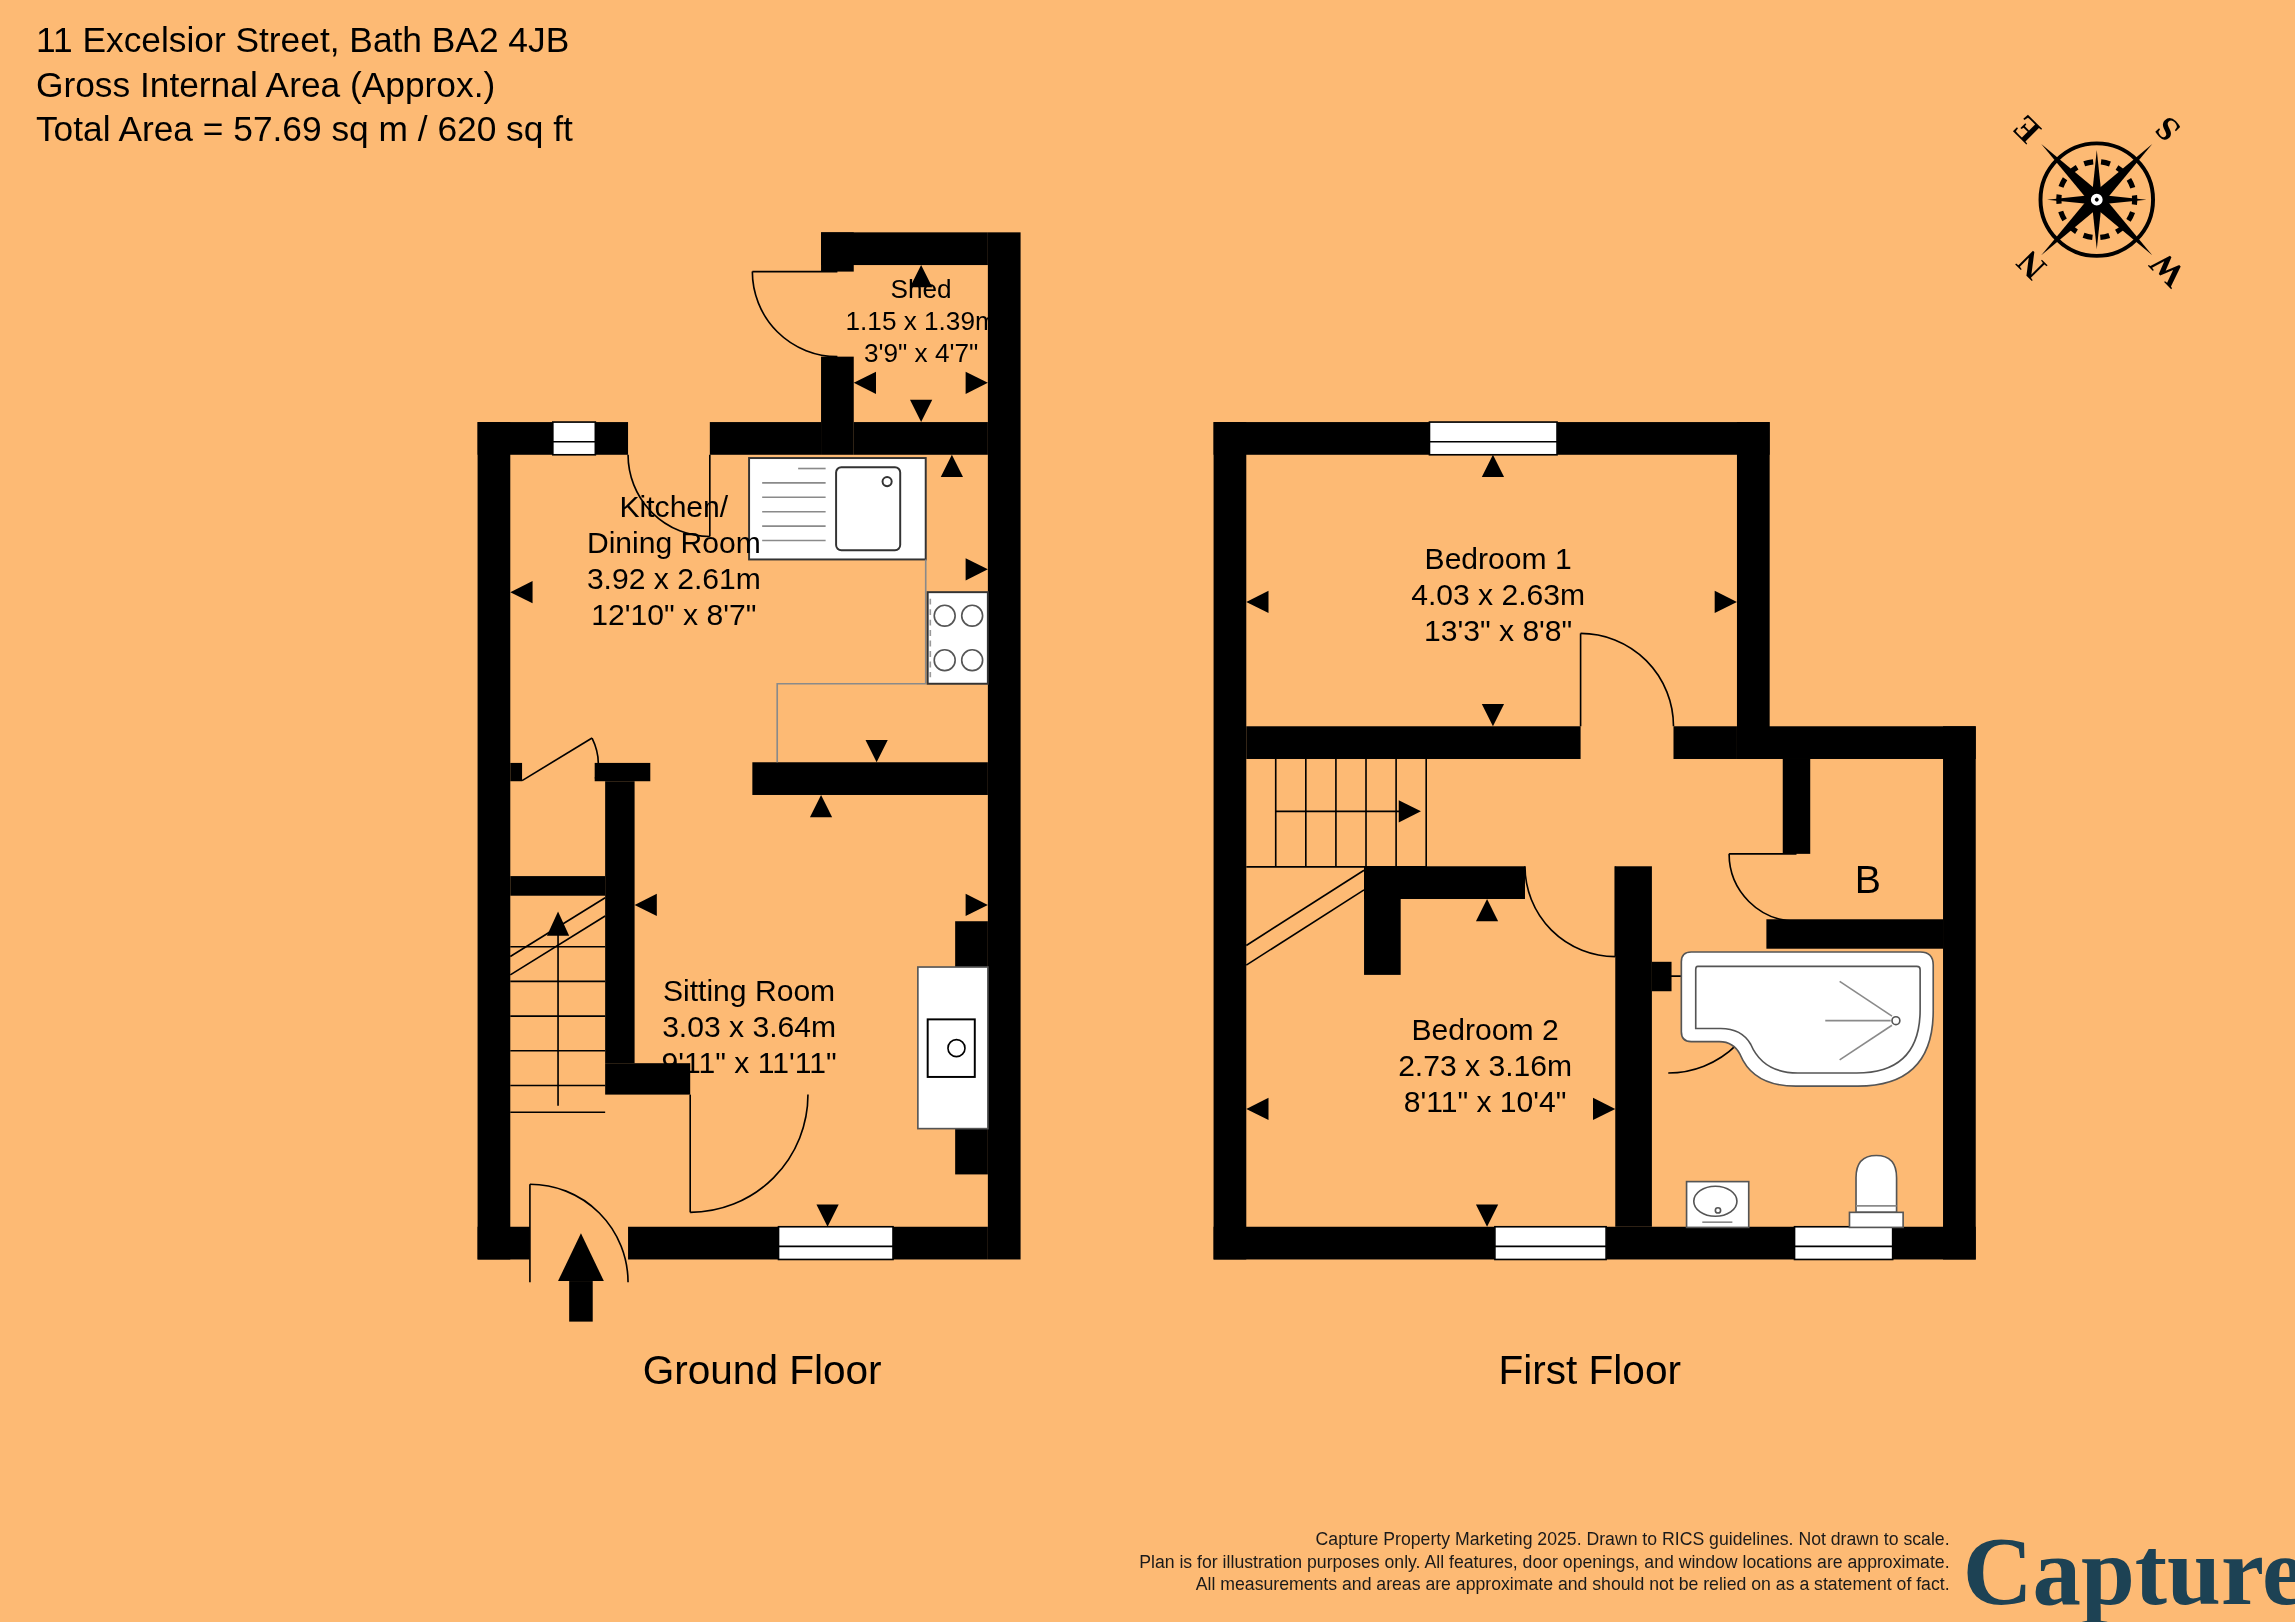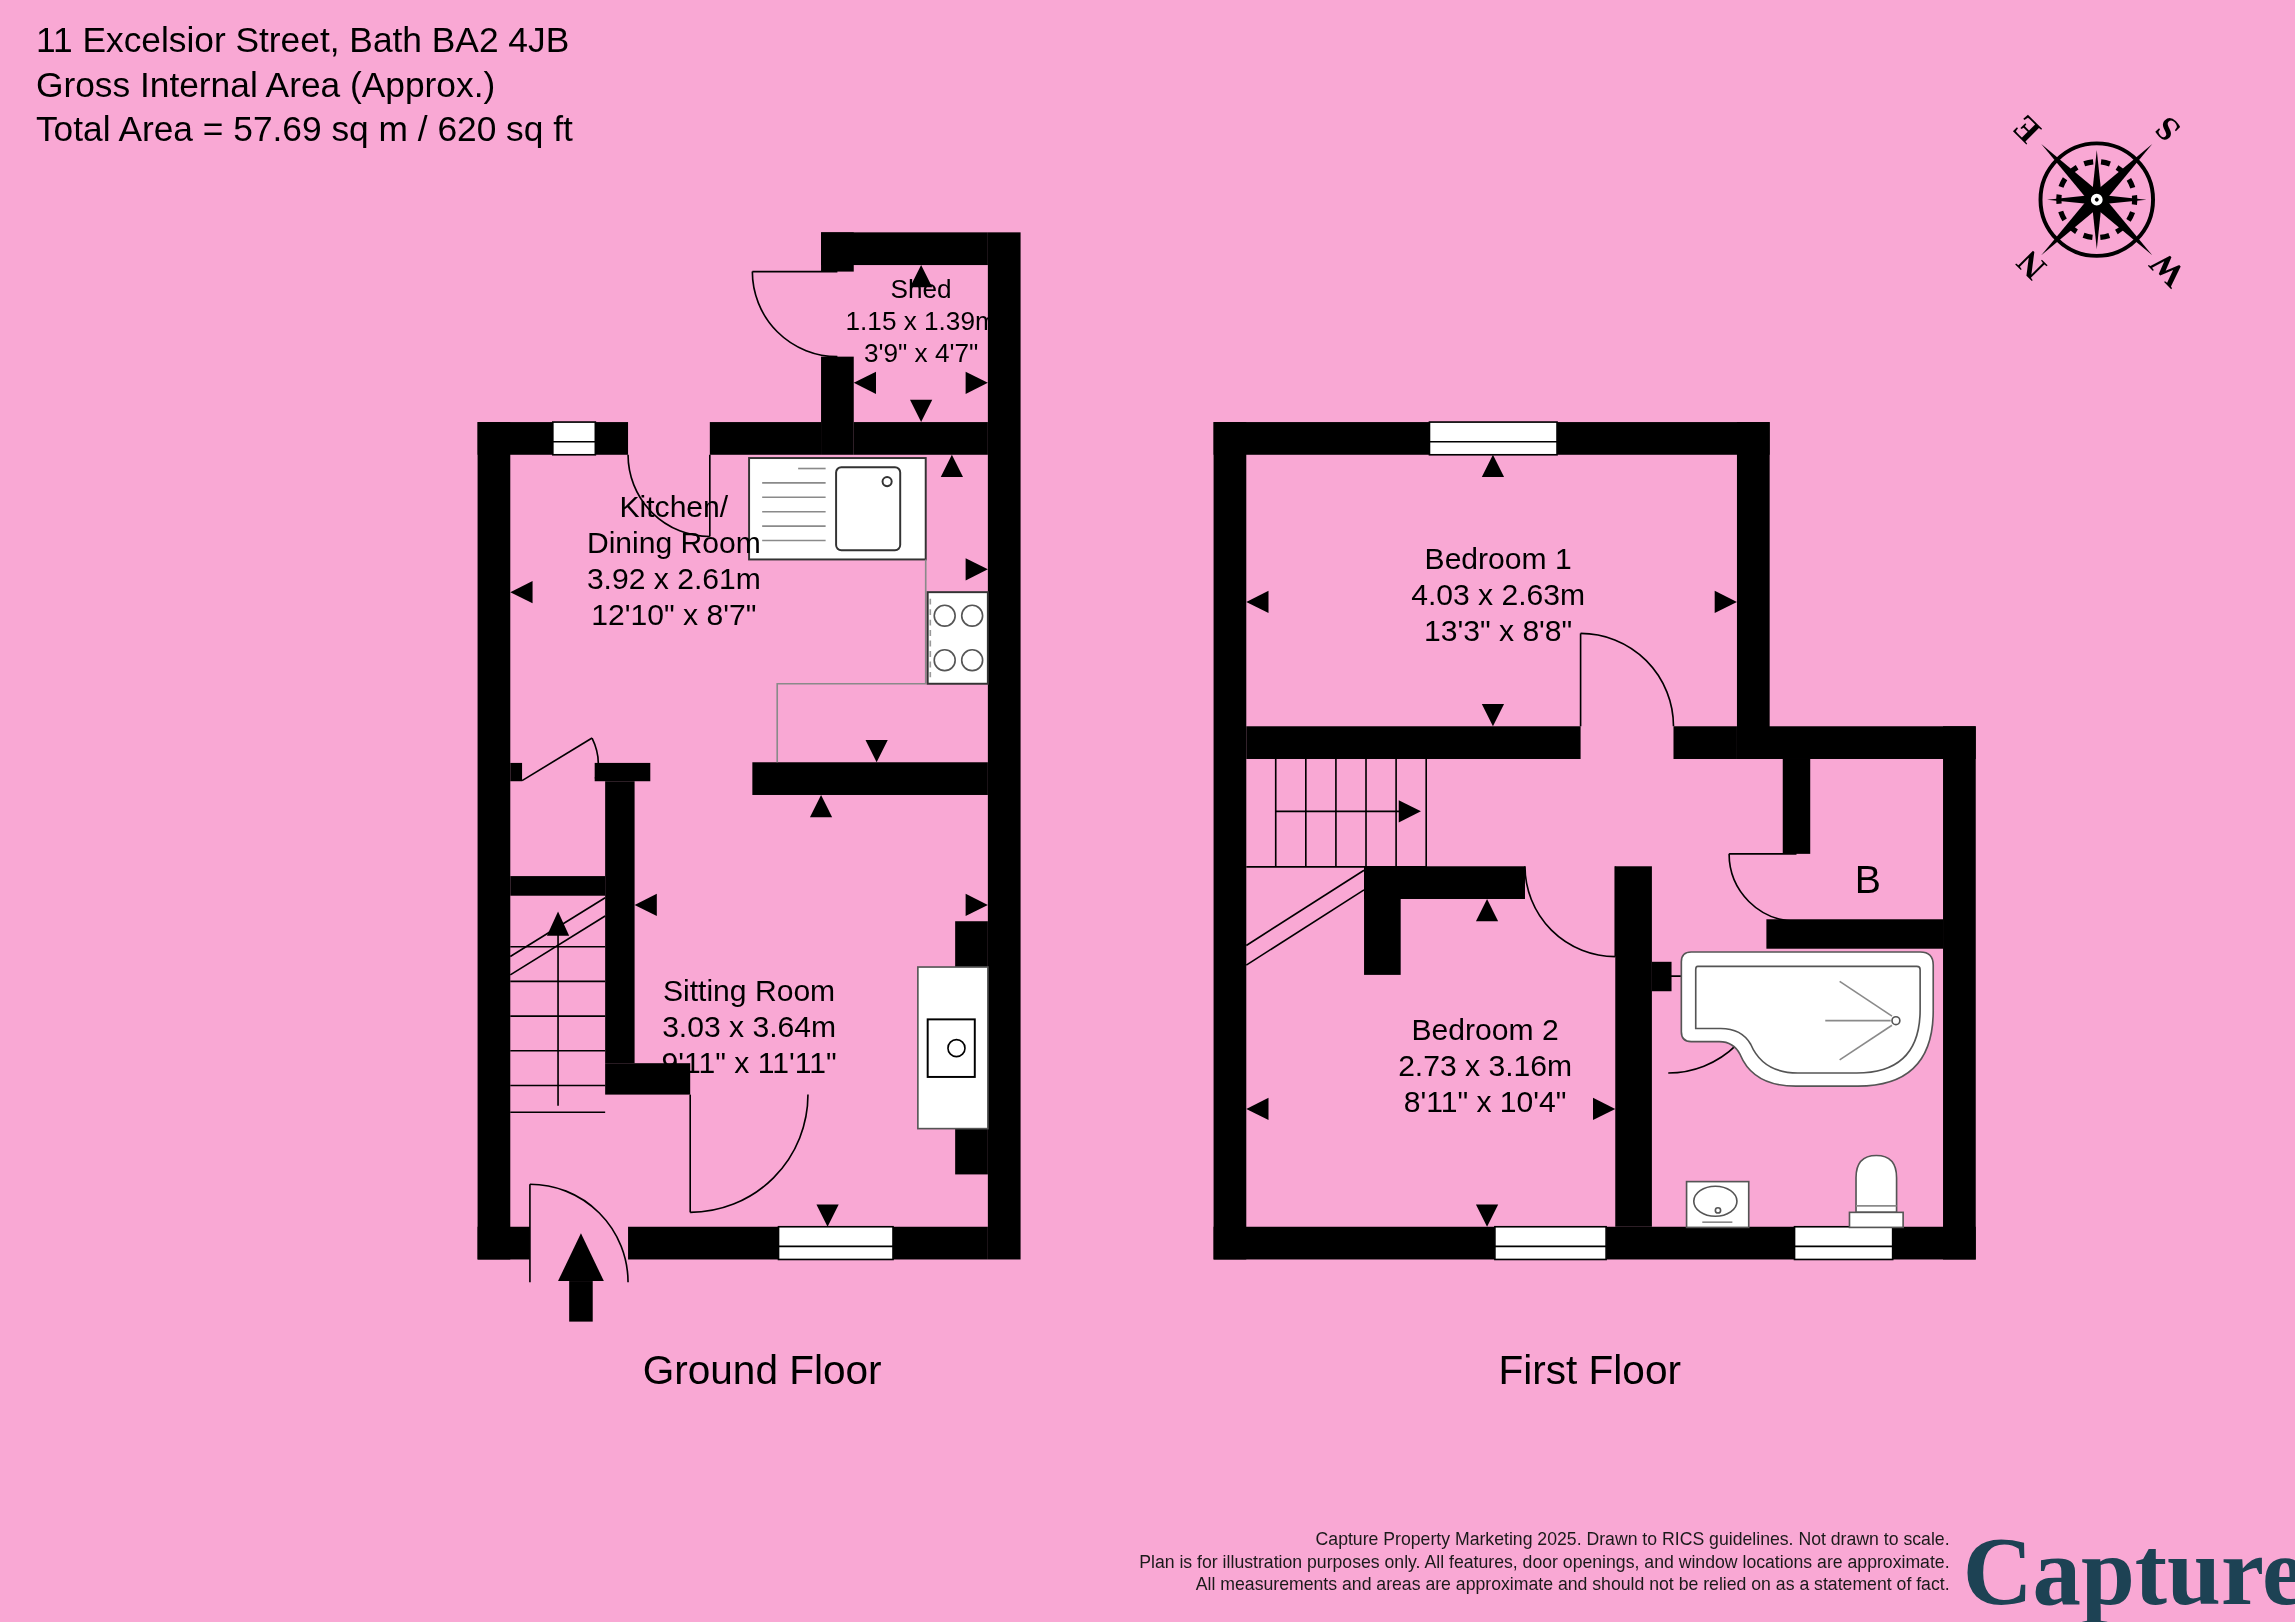--- a/index.html
+++ b/index.html
@@ -1,16 +1,16 @@
 <!DOCTYPE html>
 <html style="font-size:10.5px"><head>
 <meta charset="utf-8">
 <style>
   html,body{margin:0;padding:0;background:#ffffff;}
-  #page{position:relative;width:2295px;height:1622px;background:#f9a8d4;overflow:hidden;}
+  #page{position:relative;width:2295px;height:1622px;background:#fdba74;overflow:hidden;}
   svg{position:absolute;left:0;top:0;}
   .hdr{font-family:"Liberation Sans",sans-serif;font-size:54px;fill:#000;}
   .room{font-family:"Liberation Sans",sans-serif;font-size:46px;fill:#000;text-anchor:middle;}
   .shedtxt{font-family:"Liberation Sans",sans-serif;font-size:40px;fill:#000;text-anchor:middle;}
   .caption{font-family:"Liberation Sans",sans-serif;font-size:62px;fill:#000;text-anchor:middle;}
   .blabel{font-family:"Liberation Sans",sans-serif;font-size:60px;fill:#000;text-anchor:middle;}
   .disc{font-family:"Liberation Sans",sans-serif;font-size:27px;fill:#1a1a1a;text-anchor:end;}
   .logo{font-family:"Liberation Serif",serif;font-size:148px;font-weight:bold;}
   .wall{fill:#000000;stroke:none;}
   .thin{stroke:#000;stroke-width:3;fill:none;}

